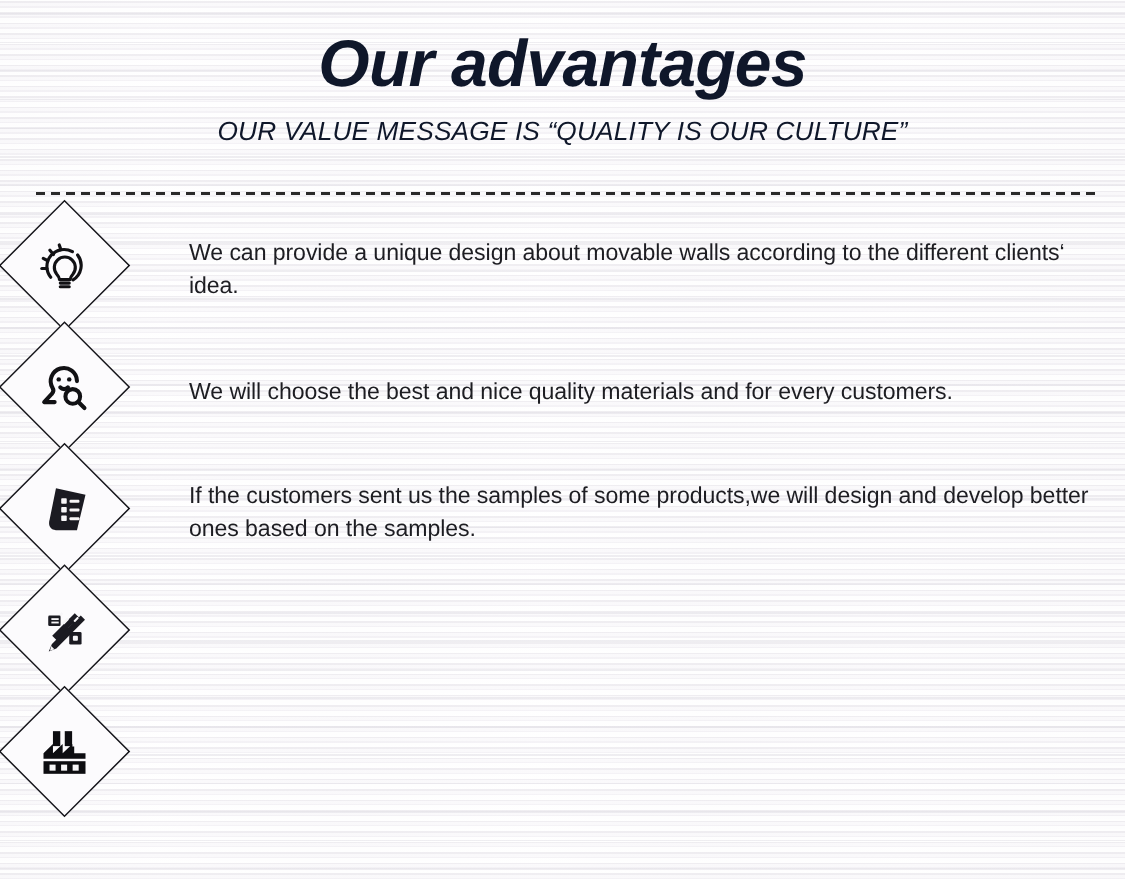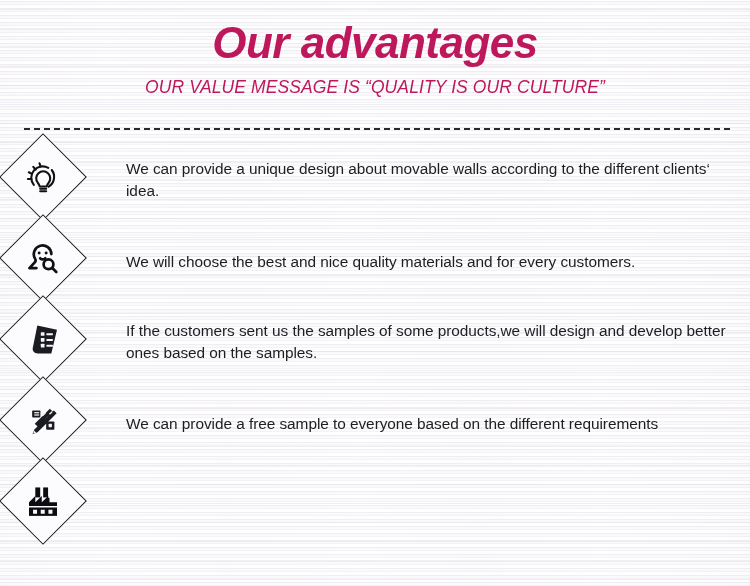--- a/index.html
+++ b/index.html
@@ -76,31 +76,31 @@
     left: 0;
     top: 18px;
     width: 750px;
     text-align: center;
   }
 
   .title {
     font-size: 44px;
     font-weight: bold;
     font-style: italic;
-    color: #be185d;
+    color: #0f172a;
     letter-spacing: -0.5px;
     line-height: 1.15;
     white-space: nowrap;
   }
 
   .subtitle {
     margin-top: 8px;
     font-size: 17.5px;
     font-style: italic;
-    color: #be185d;
+    color: #0f172a;
     letter-spacing: 0.1px;
     white-space: nowrap;
   }
 
   
   .divider {
     position: absolute;
     left: 24px;
     top: 128px;
     width: 706px;
@@ -275,21 +275,20 @@
 
               <rect x="11.6" y="13.0" width="9.4" height="8.0" rx="1"></rect>
             </g>
             <g fill="#f7f6f8">
               <rect x="14.0" y="15.0" width="5.6" height="1.4"></rect>
               <rect x="14.0" y="17.6" width="5.6" height="1.4"></rect>
             </g>
           </svg>
         </span>
       </div>
-      <div class="row-text one-line">We can provide a free sample to everyone based on the different requirements</div>
     </div>
 
     <div class="row">
       <div class="badge">
         <span class="glyph">
           <svg viewBox="0 0 48 48" width="42" height="42">
             <g fill="#0d0d11">
 
               <path d="M15.2 8.5 h5.6 v11.4 h-5.6 z"></path>
               <path d="M24.2 8.5 h5.6 v11.4 h-5.6 z"></path>

